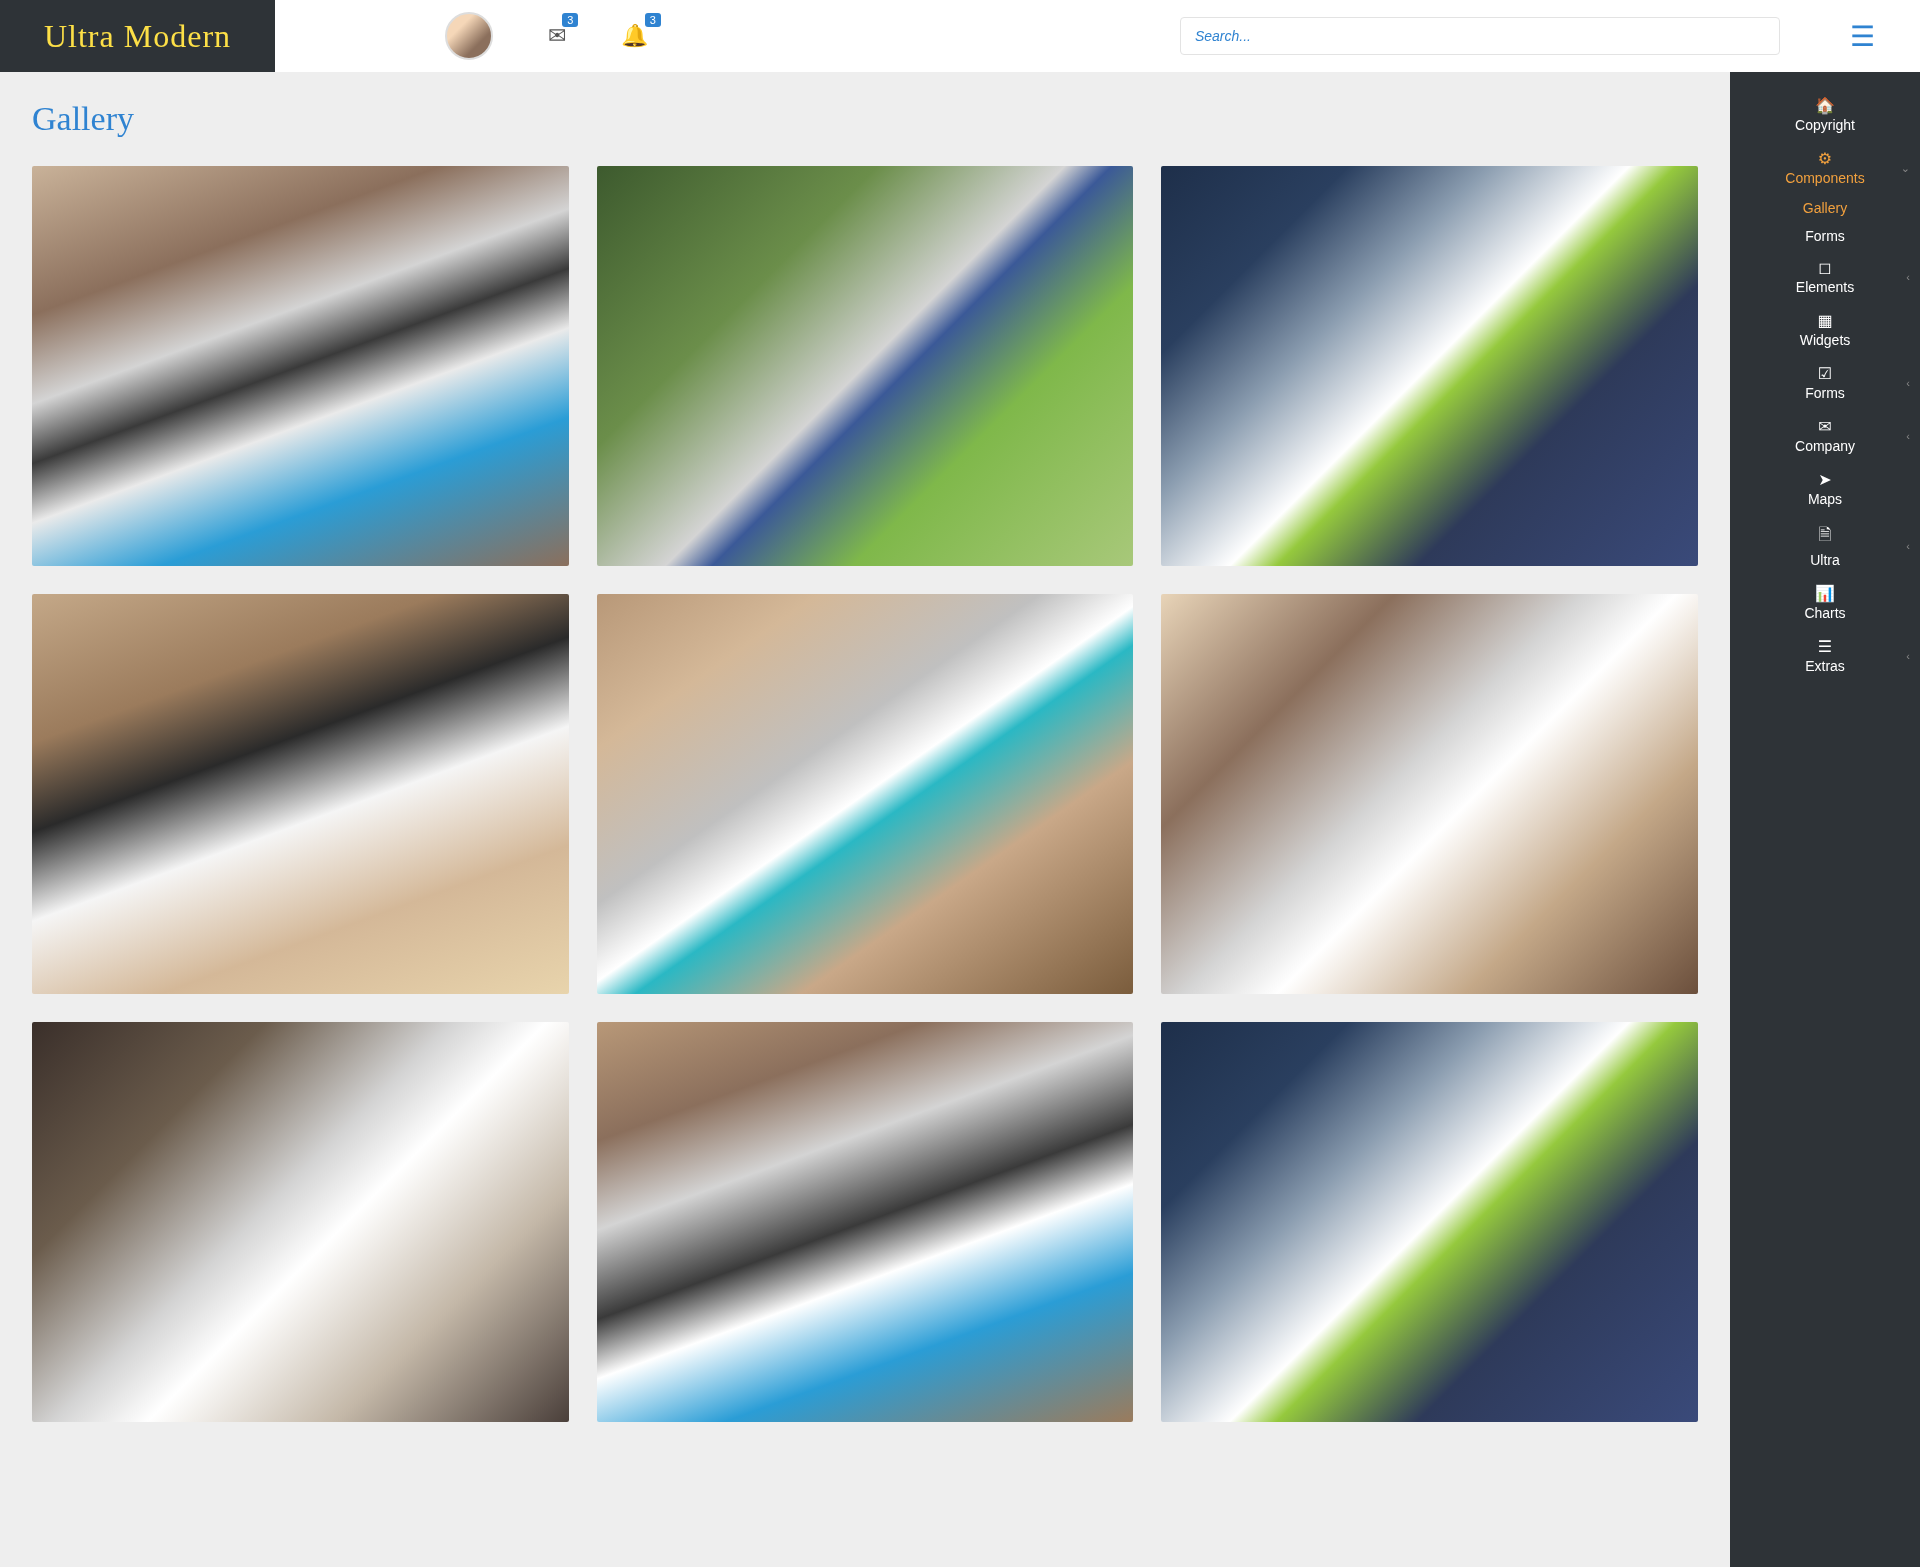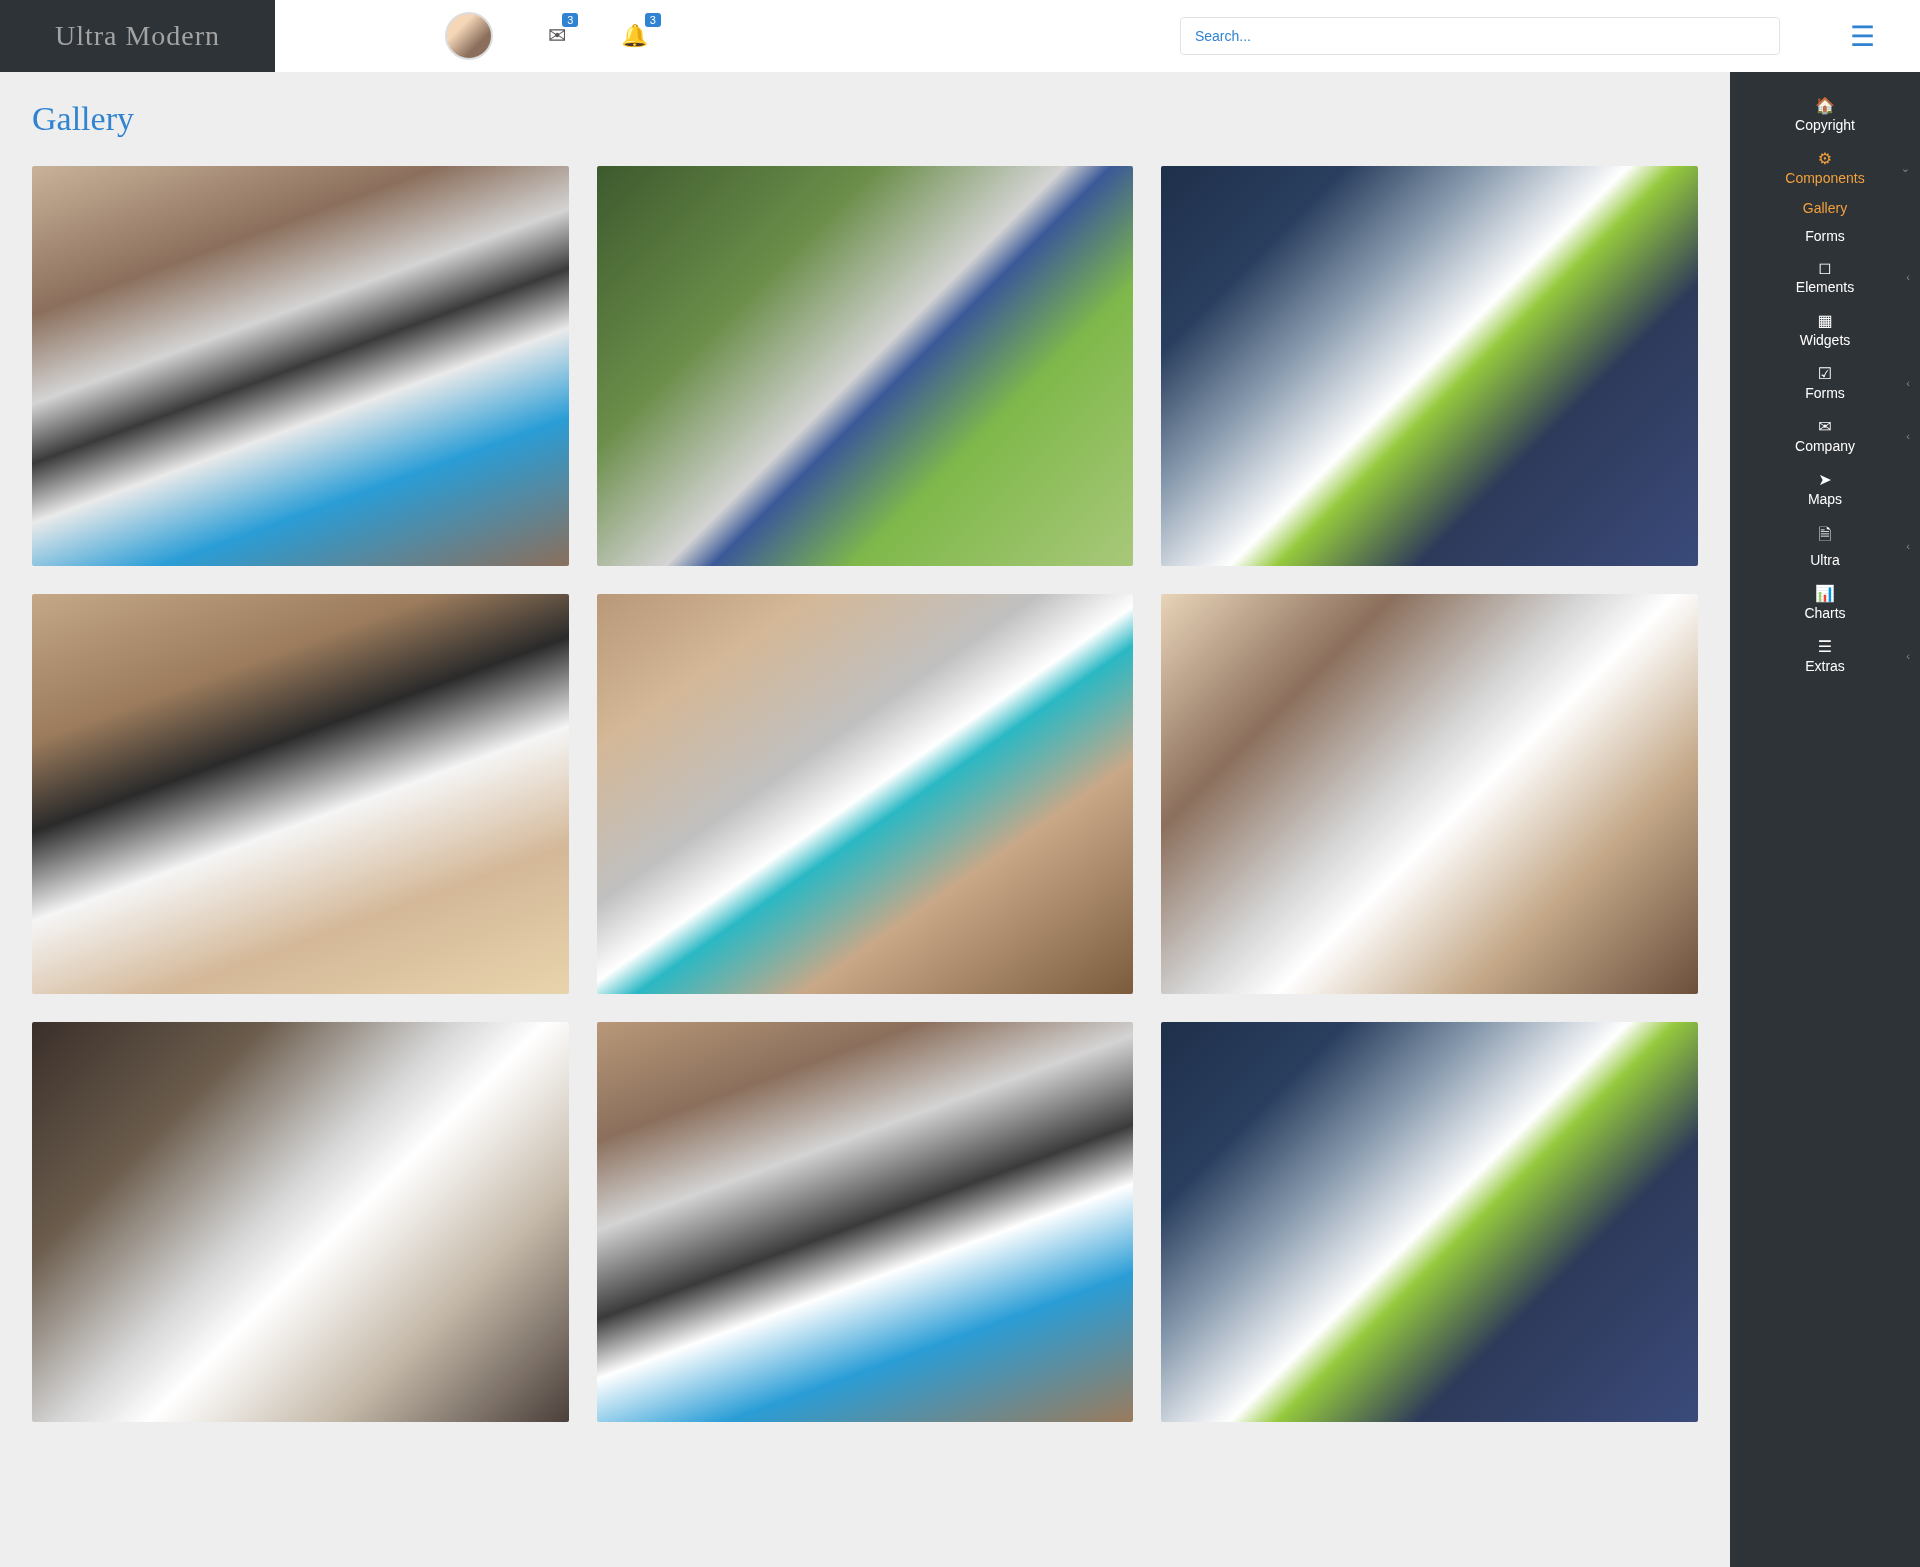--- a/index.html
+++ b/index.html
@@ -1,25 +1,25 @@
 <!DOCTYPE html>
 <html><head>
 <meta charset="utf-8">
 <style>
 * { margin: 0; padding: 0; box-sizing: border-box; }
 body { font-family: Arial, sans-serif; background: #eeeeee; width: 1920px; height: 1567px; overflow: hidden; }
 
 
 .header { height: 72px; background: #fff; display: flex; align-items: center; position: relative; }
-.logo { width: 275px; height: 72px; background: #2e3337; color: #a3a3a3; display: flex; align-items: center; justify-content: center; font-size: 28px; font-family: 'Comic Sans MS', cursive; letter-spacing: 1px; }
+.logo { width: 275px; height: 72px; background: #2e3337; color: #fde047; display: flex; align-items: center; justify-content: center; font-size: 32px; font-family: 'Comic Sans MS', cursive; letter-spacing: 1px; }
 .avatar { width: 48px; height: 48px; border-radius: 50%; margin-left: 170px; background: linear-gradient(135deg, #f5d7b8 30%, #8b6f5c 70%); border: 2px solid #ddd; }
 .header-icon { position: relative; margin-left: 55px; color: #565656; font-size: 22px; cursor: pointer; }
 .badge { position: absolute; top: -10px; right: -12px; background: #2f83d1; color: #fff; font-size: 11px; padding: 1px 5px; border-radius: 3px; }
 .search { margin-left: auto; margin-right: 70px; }
-.search input { width: 600px; height: 38px; border: 1px solid #e3e3e3; border-radius: 4px; padding: 0 14px; font-size: 14px; color: #2f83d1; outline: none; }
+.search input { width: 600px; height: 38px; border: 1px solid #e3e3e3; border-radius: 4px; padding: 0 14px; font-size: 14px; color: #2f83d1; outline: none; font-style: italic; }
 .search input::placeholder { color: #2f83d1; }
 .menu-toggle { margin-right: 45px; color: #2f83d1; font-size: 28px; cursor: pointer; }
 
 
 .sidebar { position: absolute; right: 0; top: 72px; width: 190px; height: 1495px; background: #2e3337; padding-top: 16px; }
 .side-item { text-align: center; padding: 8px 0; color: #fff; font-size: 14px; cursor: pointer; position: relative; }
 .side-item.active { color: #f2a13e; }
 .side-item.sub { color: #fff; padding: 6px 0; font-size: 14px; }
 .side-item.sub.active { color: #f2a13e; }
 .side-ico { display: block; font-size: 16px; margin-bottom: 2px; }

